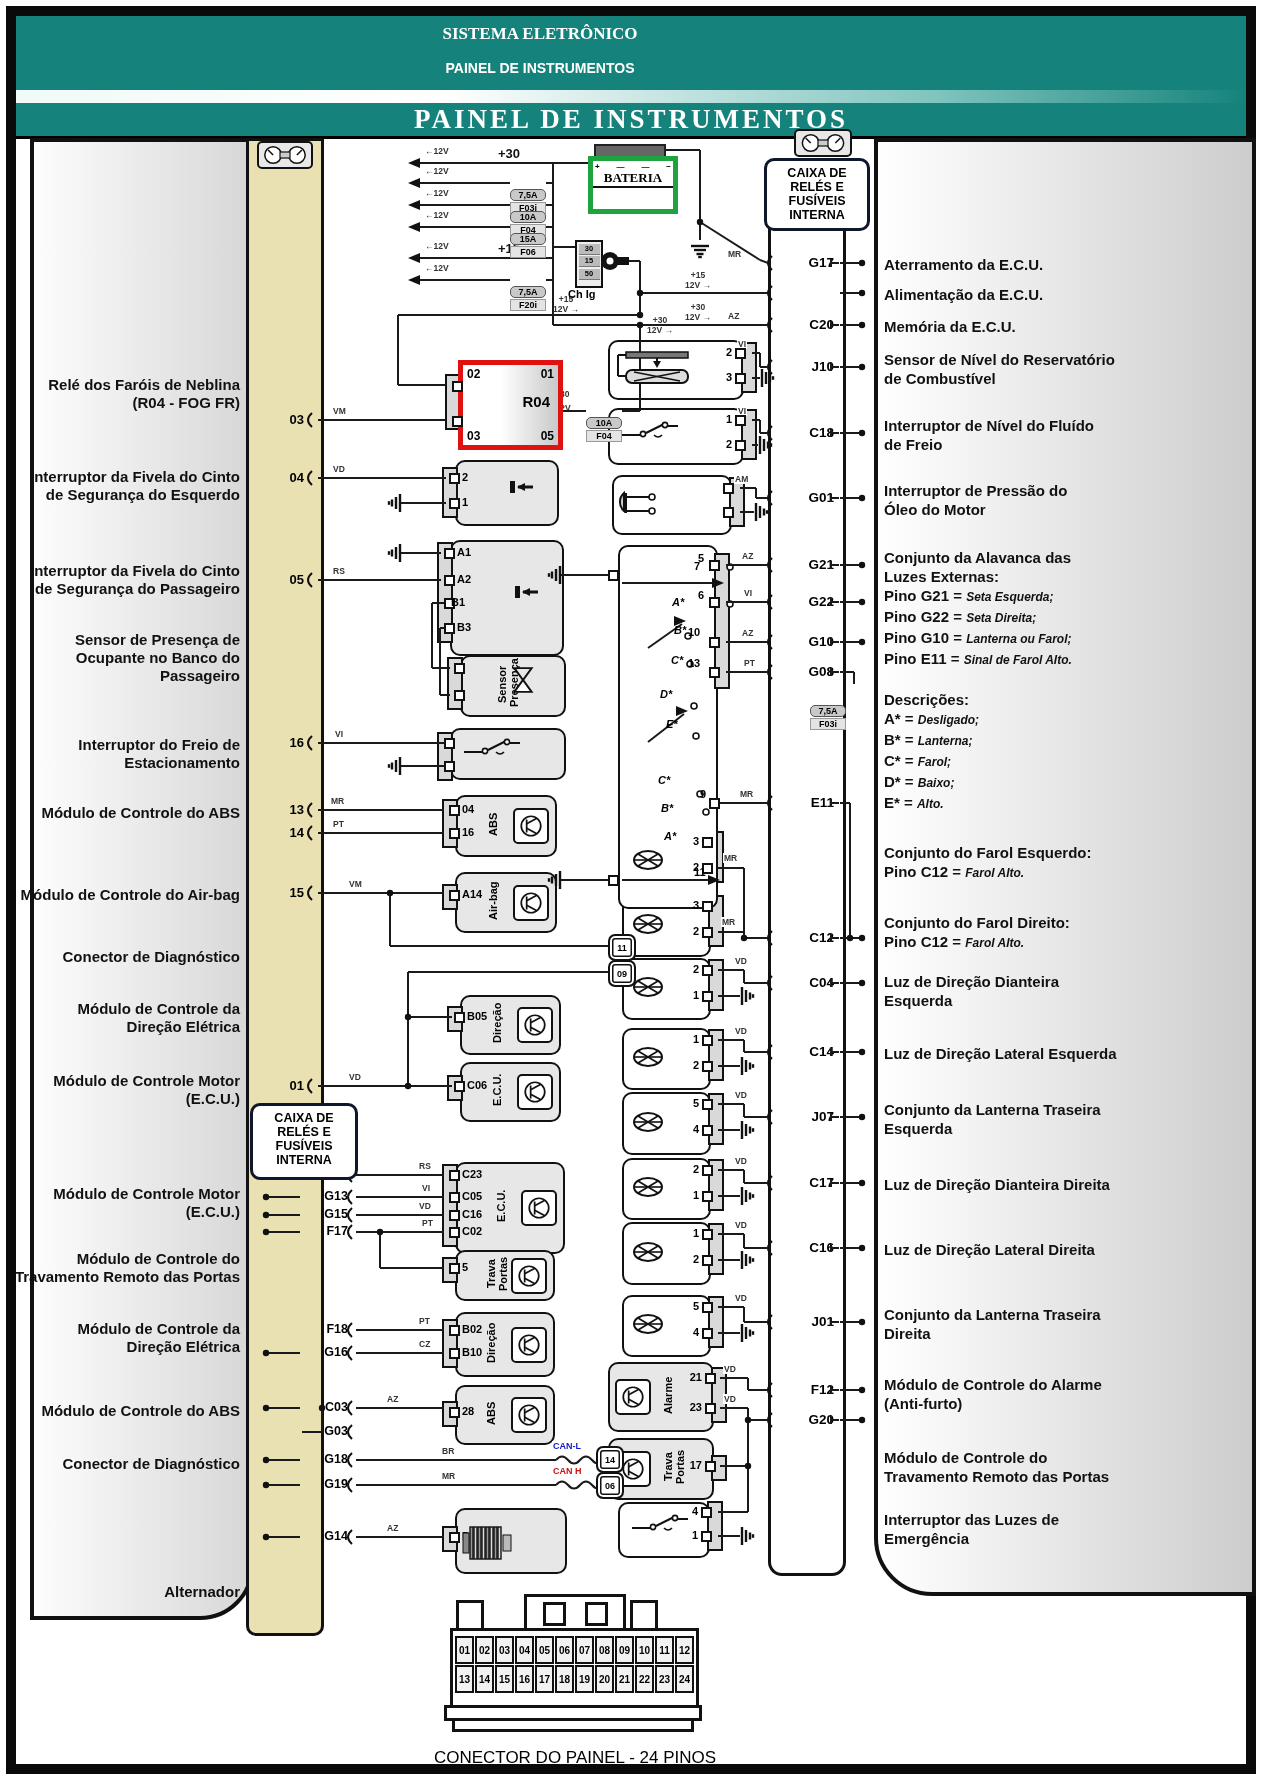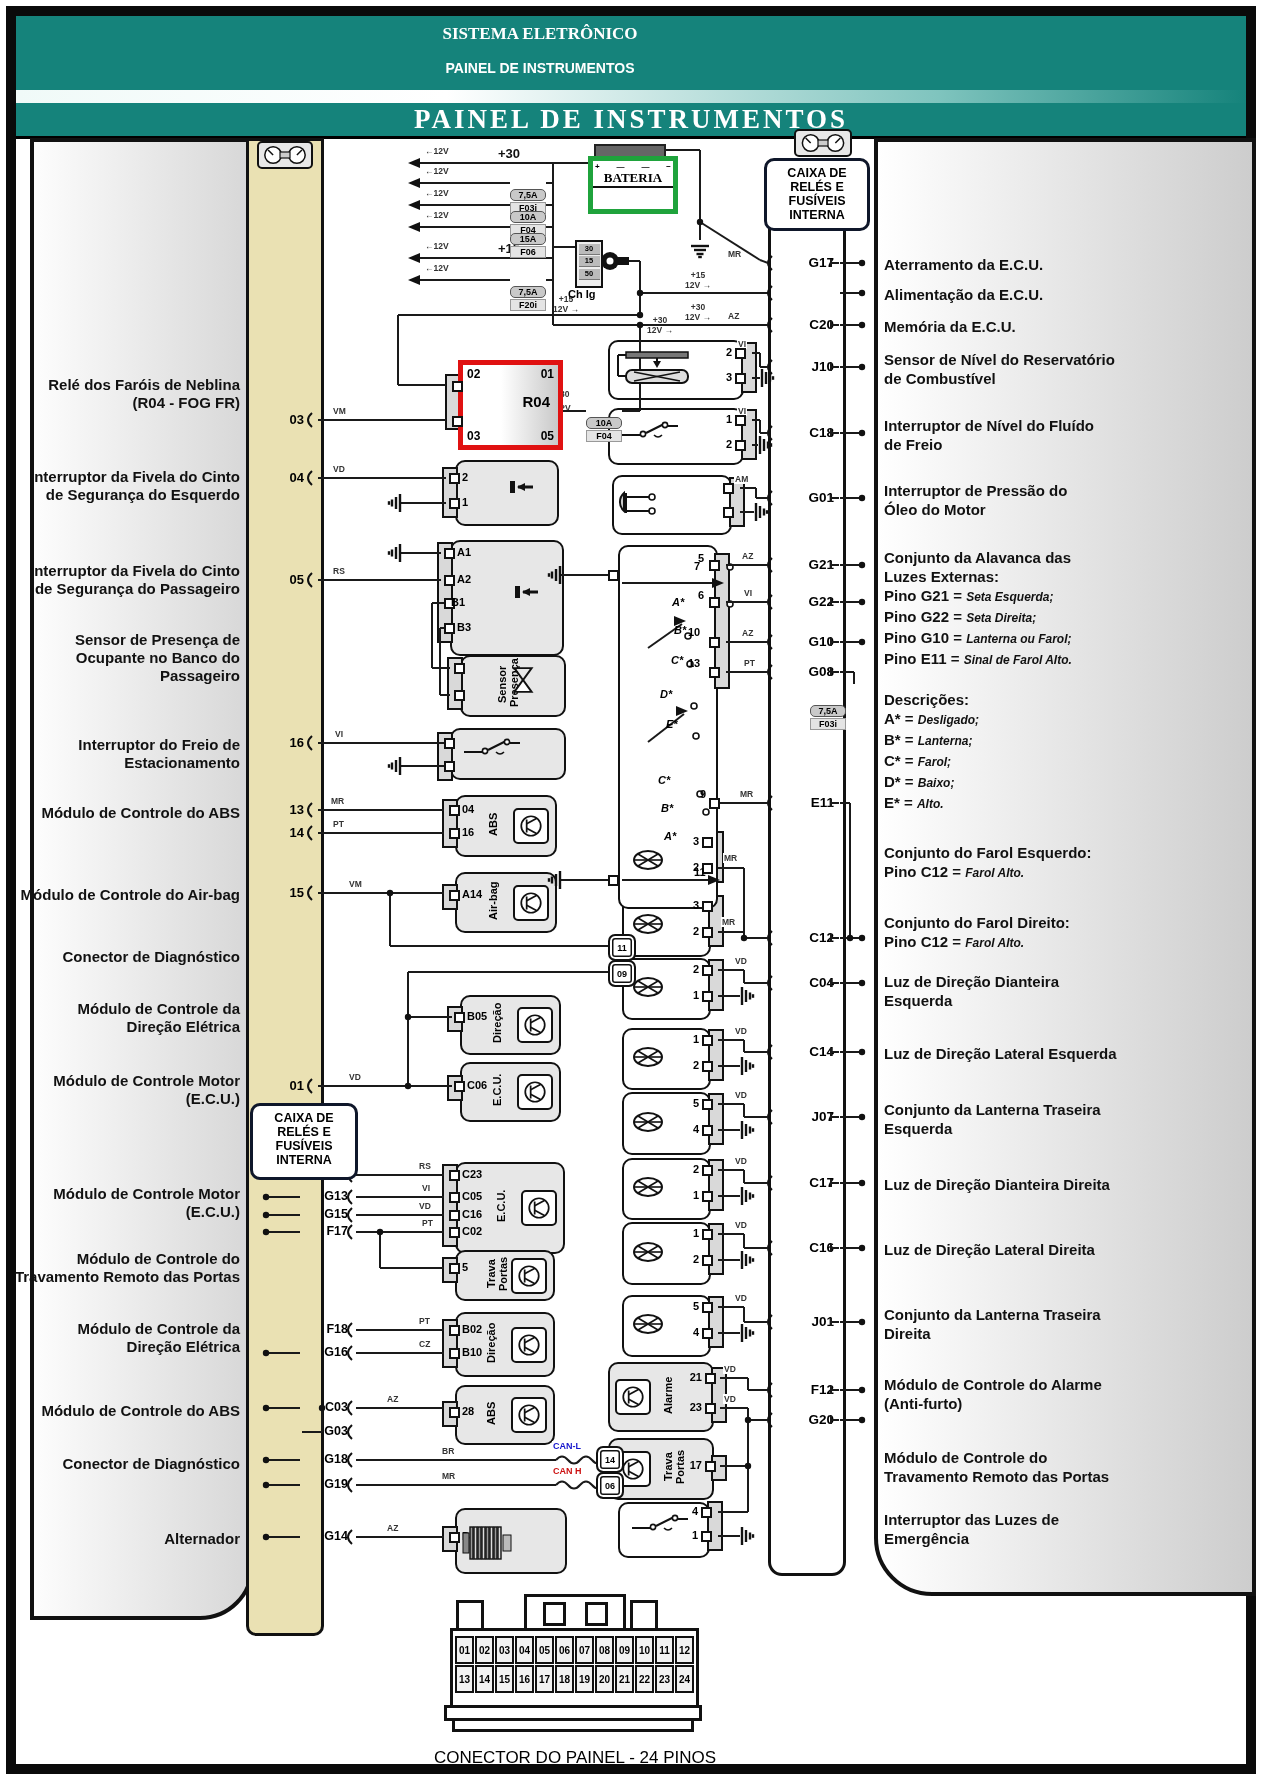--- a/index.html
+++ b/index.html
@@ -607,21 +607,21 @@
     <div class="llabel" style="top: 1320px;">
       <div>Módulo de Controle da</div>
       <div>Direção Elétrica</div>
     </div>
     <div class="llabel" style="top: 1402px;">
       <div>Módulo de Controle do ABS</div>
     </div>
     <div class="llabel" style="top: 1455px;">
       <div>Conector de Diagnóstico</div>
     </div>
-    <div class="llabel" style="top: 1530px;">
+    <div class="llabel" style="top: 1583px;">
       <div>Alternador</div>
     </div>
     <div class="rlabel" style="top: 255px;">
       <div><span>Aterramento da E.C.U.</span></div>
     </div>
     <div class="rlabel" style="top: 285px;">
       <div><span>Alimentação da E.C.U.</span></div>
     </div>
     <div class="rlabel" style="top: 317px;">
       <div><span>Memória da E.C.U.</span></div>

